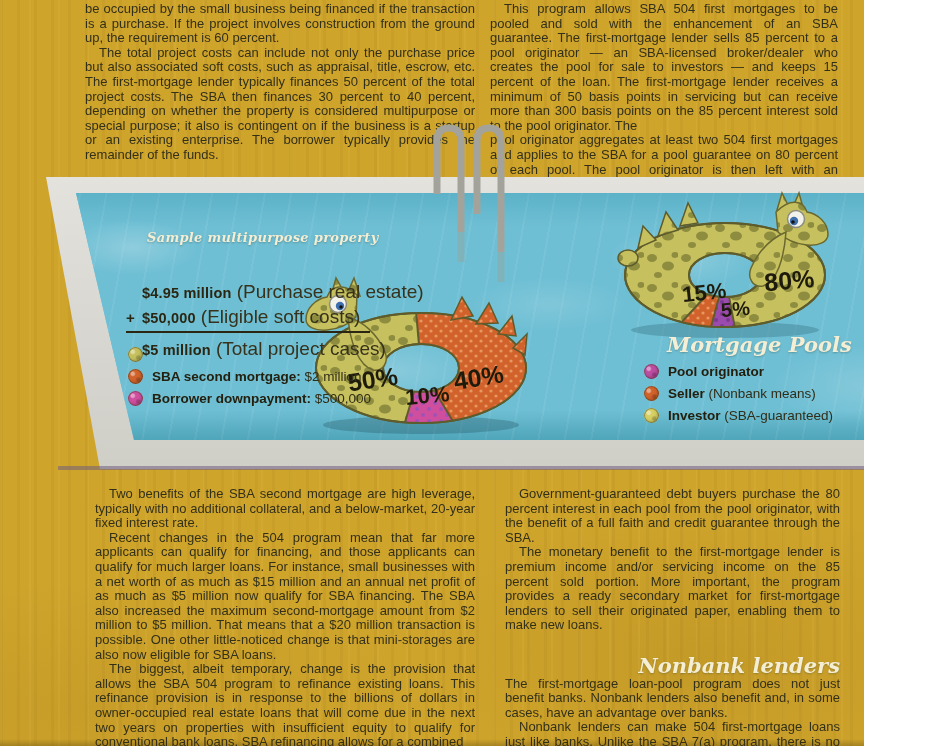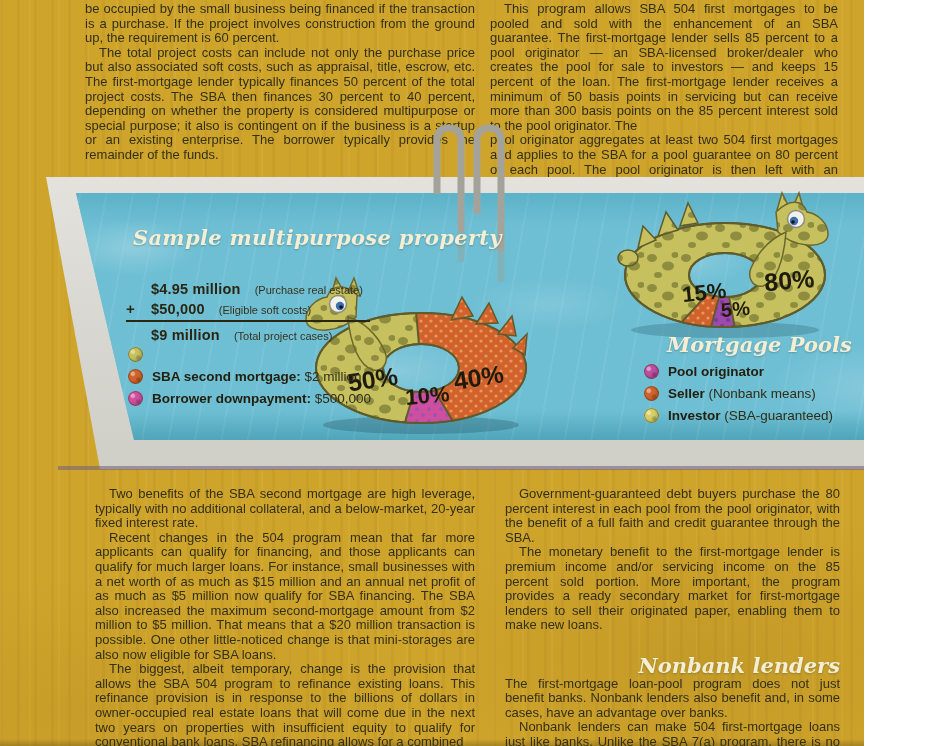--- a/index.html
+++ b/index.html
@@ -29,35 +29,35 @@
     background-image:
       radial-gradient(ellipse 100px 42px at 14% 22%, rgba(255,255,255,.22), rgba(0,0,0,0) 65%),
       radial-gradient(ellipse 130px 52px at 42% 72%, rgba(255,255,255,.17), rgba(0,0,0,0) 65%),
       radial-gradient(ellipse 110px 46px at 72% 26%, rgba(255,255,255,.20), rgba(0,0,0,0) 65%),
       radial-gradient(ellipse 150px 62px at 92% 78%, rgba(255,255,255,.16), rgba(0,0,0,0) 65%),
       radial-gradient(ellipse 120px 40px at 58% 45%, rgba(255,255,255,.12), rgba(0,0,0,0) 65%),
       repeating-linear-gradient(100deg, rgba(255,255,255,.06) 0 2px, rgba(0,0,0,0) 2px 26px),
       linear-gradient(#5cb2c8, #6fbfd4 34px, #6fbfd4 calc(100% - 30px), #4fa5b9);
     clip-path:polygon(76px 0, 946px 0, 946px 247px, 134px 247px); }
   .math{ position:absolute; left:126px; top:279px; color:#2a2612; }
-  .math .row{ display:flex; align-items:baseline; gap:14px; padding:1.5px 0; }
+  .math .row{ display:flex; align-items:baseline; gap:5px; padding:1.5px 0; }
   .math .prefix{ width:11px; font-weight:bold; font-size:15px; }
   .math .amount{ font-weight:bold; font-size:14.5px; letter-spacing:.2px; }
-  .math .note{ font-size:11px; color:#37321c; }
+  .math .note{ font-size:19px; color:#37321c; }
   .math .rule{ width:244px; height:0; border-bottom:2px solid #2a2612; margin:2px 0 3px; }
   .legend{ position:absolute; }
   .legend .lrow{ display:flex; align-items:center; gap:9px; margin-bottom:7px; }
   .legend .dot{ width:15px; height:15px; border-radius:50%; flex:0 0 auto;
     box-shadow:inset 0 0 0 1px rgba(70,55,20,.45), inset -2px -2px 3px rgba(0,0,0,.18);
     background-image:radial-gradient(circle at 32% 32%, rgba(255,255,255,.45) 1.5px, rgba(0,0,0,0) 3px),
       radial-gradient(circle at 68% 70%, rgba(0,0,0,.18) 1.5px, rgba(0,0,0,0) 3px); }
   .legend .ltext{ font-size:13.5px; color:#24200f; white-space:nowrap; }
   .legend .ltext b{ font-weight:bold; }
   .legend .ltext .lnote{ font-weight:normal; color:#312d18; }
-  .title-left{ position:absolute; left:133px; top:227px; font-size:21px; line-height:22px; letter-spacing:.3px;}
+  .title-left{ position:absolute; left:147px; top:227px; font-size:13px; line-height:22px; letter-spacing:.3px;}
   .title-right{ position:absolute; left:667px; top:332px; font-size:21px; }
   .nonbank-heading{ font-size:21px; margin:26px 0 3px; text-indent:0 !important; text-align:right; }
   .bottom-fade{ position:absolute; left:0; bottom:0; width:946px; height:7px;
     background:linear-gradient(rgba(0,0,0,0), rgba(60,45,8,.28)); }
   svg text.pct{ font-family:"Liberation Sans", sans-serif; font-weight:bold; fill:#1e1b0d; }
 </style>
 </head>
 <body>
 
 <div class="page">
@@ -199,21 +199,21 @@
       <span class="note">(Purchase real estate)</span>
     </div>
     <div class="row">
       <span class="prefix">+</span>
       <span class="amount">$50,000</span>
       <span class="note">(Eligible soft costs)</span>
     </div>
     <div class="rule"></div>
     <div class="row">
       <span class="prefix"></span>
-      <span class="amount">$9 million</span>
+      <span class="amount">$5 million</span>
       <span class="note">(Total project cases)</span>
     </div>
   </div>
 
   <div class="legend" style="left:128px; top:347px;">
     <div class="lrow">
       <span class="dot" style="background-color: rgb(198, 193, 94);"></span>
     </div>
     <div class="lrow">
       <span class="dot" style="background-color: rgb(210, 98, 43);"></span>

